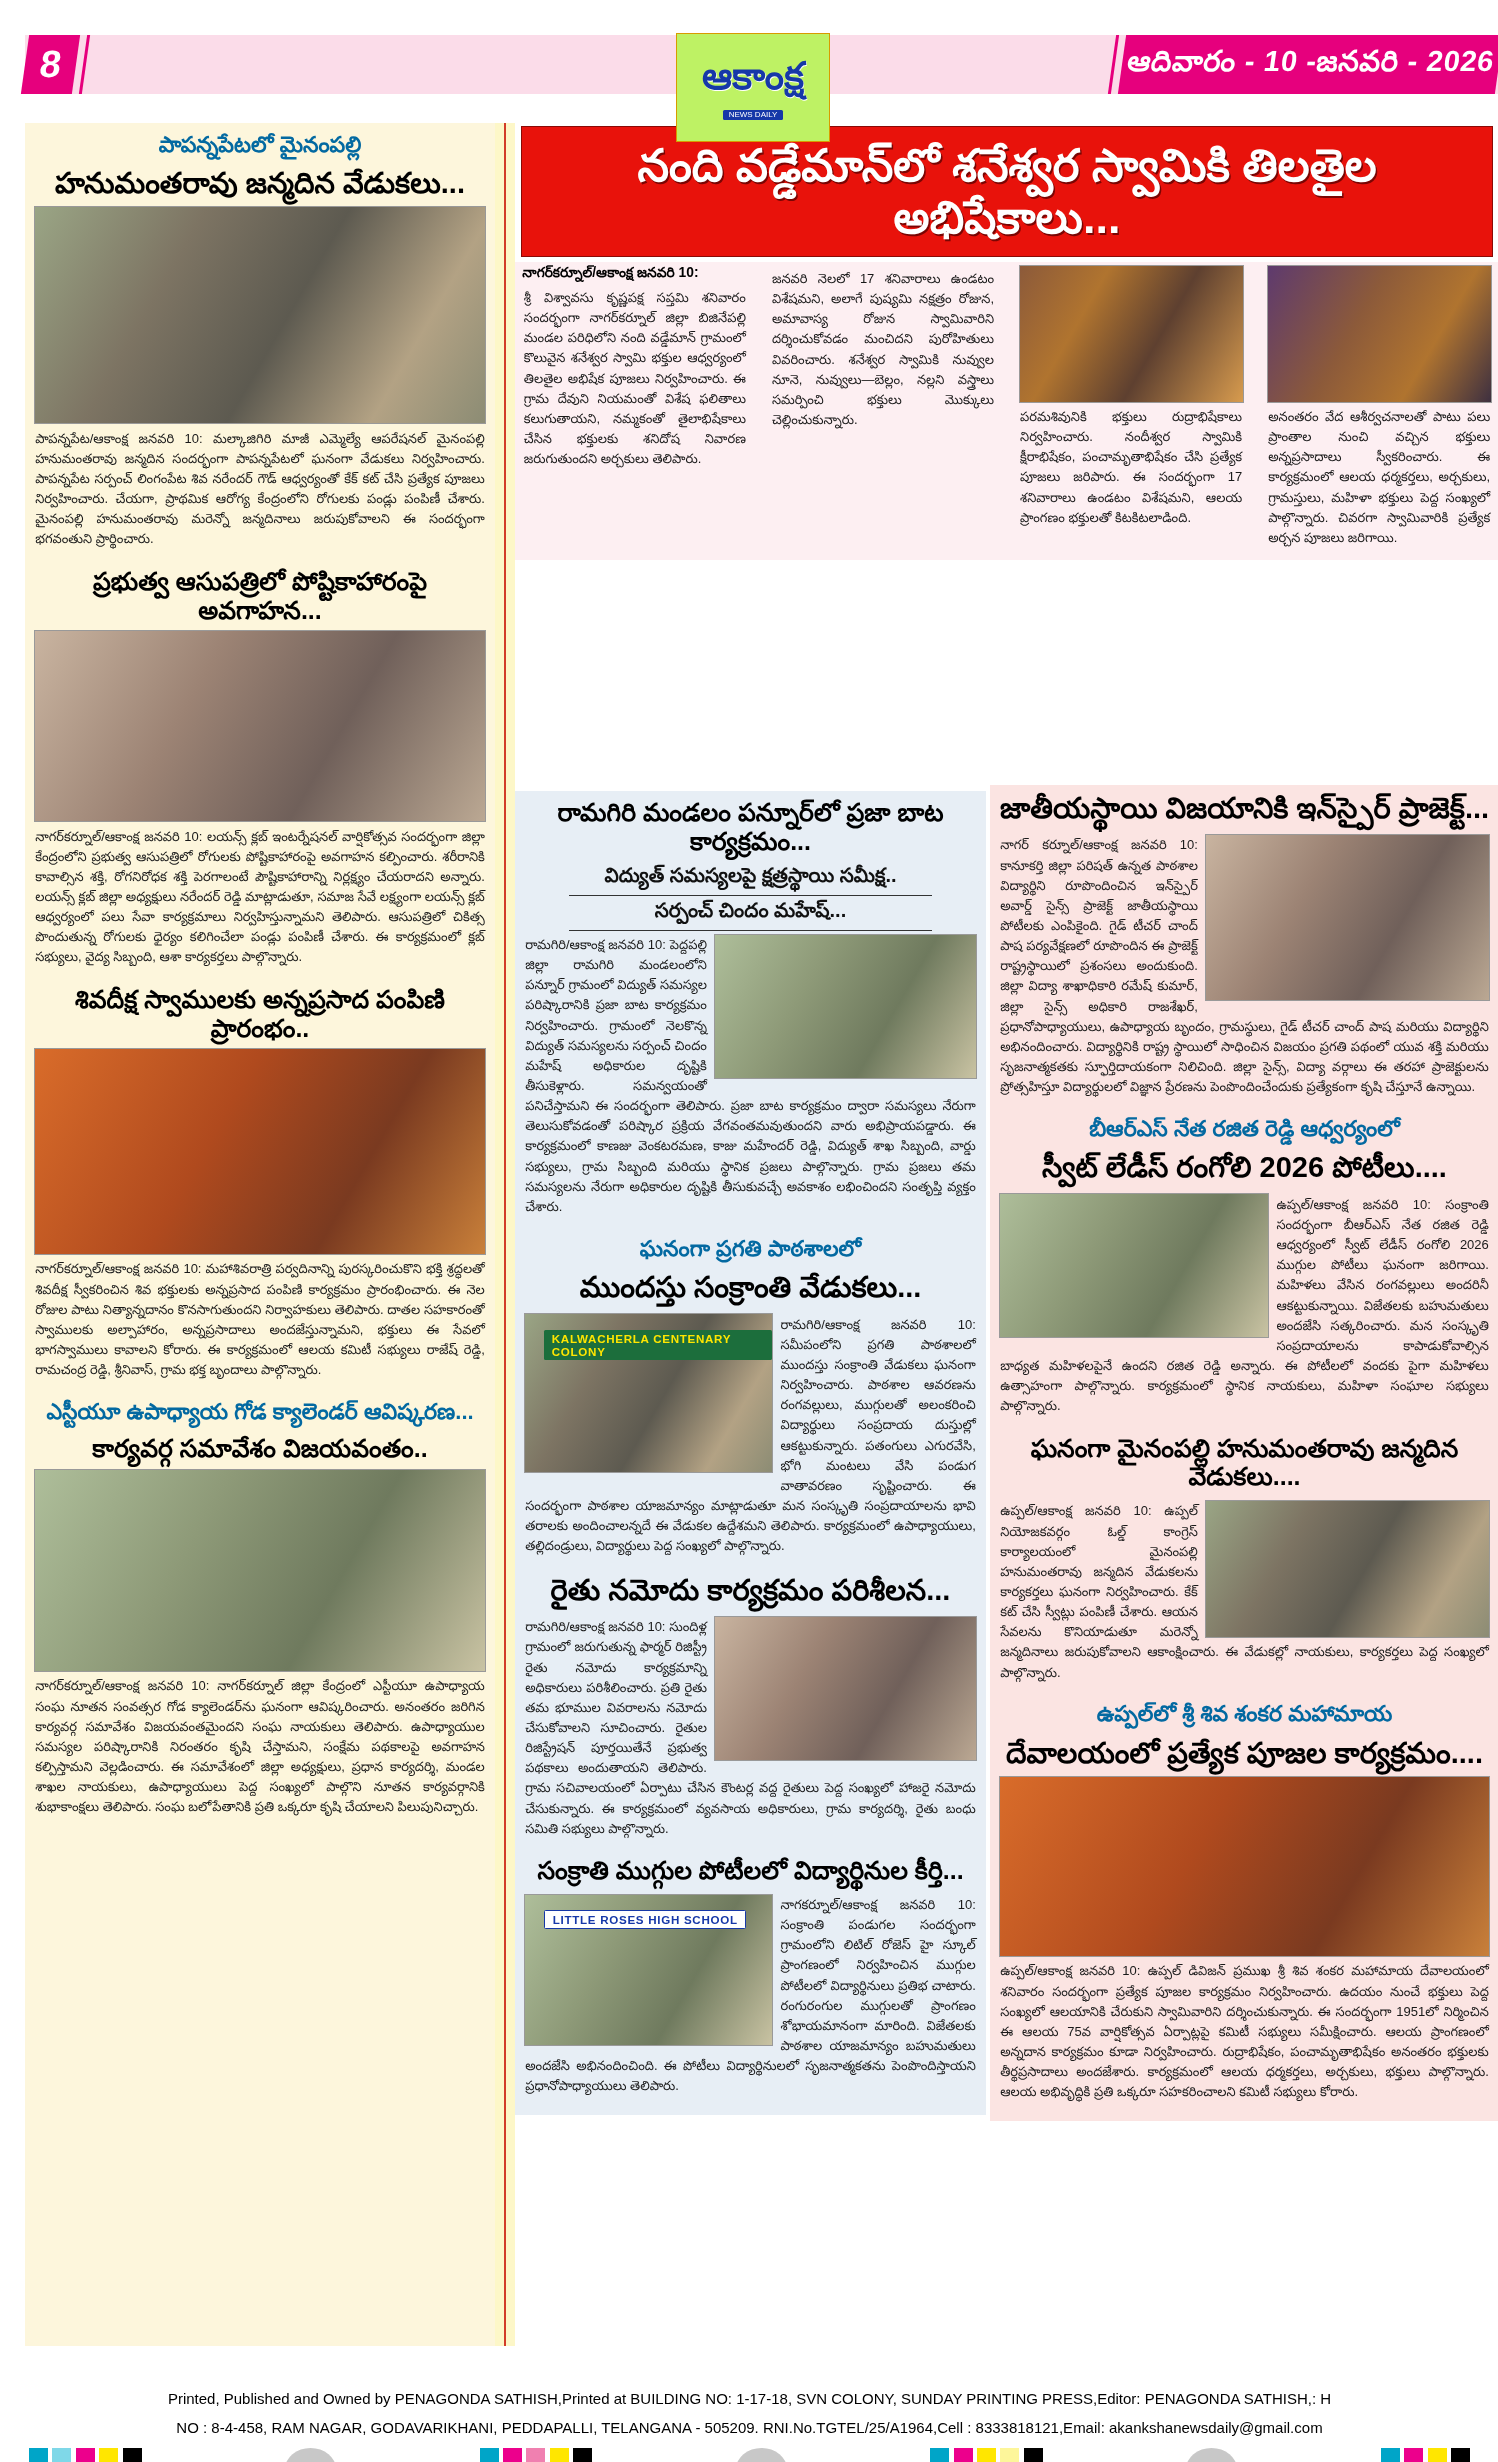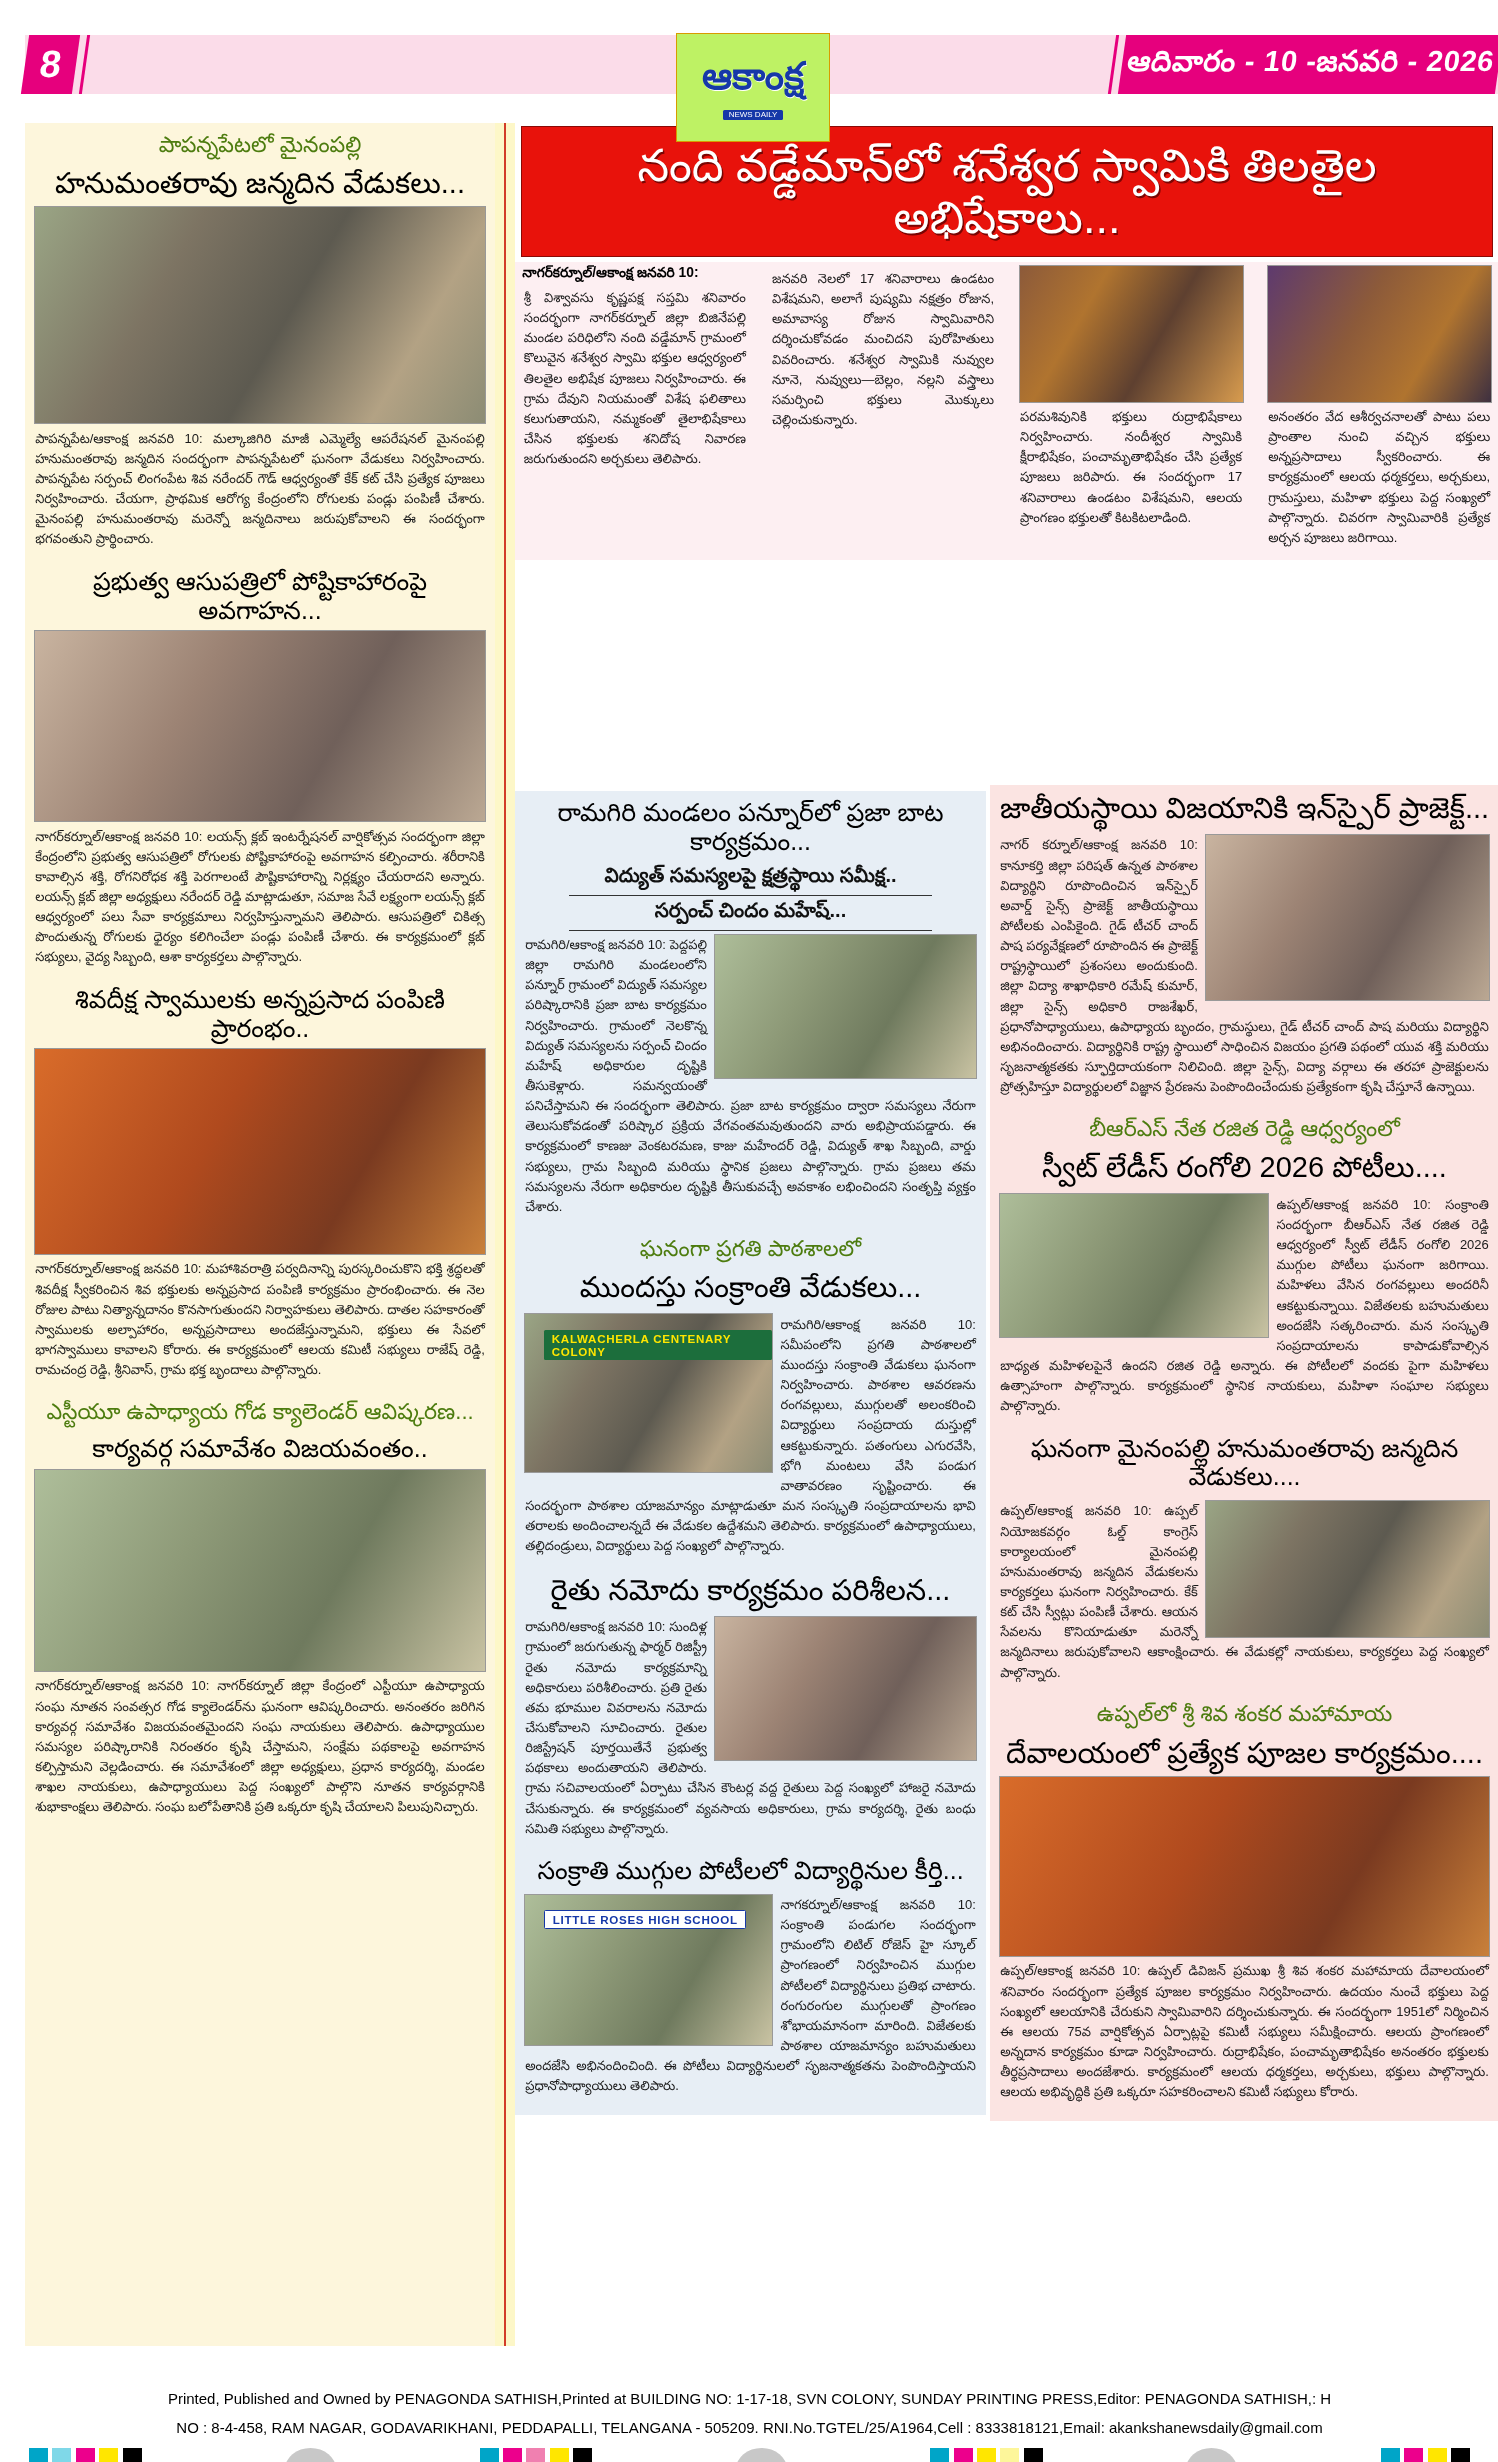--- a/index.html
+++ b/index.html
@@ -25,22 +25,22 @@
   .content { position:absolute; top:123px; left:0; right:0; bottom:116px; display:flex; }
   .gutter-strip { width:20px; background:#fdf7c8; position:relative; }
   .gutter-strip::after { content:""; position:absolute; left:8.7px; top:0; bottom:0; width:2.2px; background:#d23c28; }
   .col-left { width:470px; margin-left:25px; background:#fdf6dc; padding:4.4px 8.7px; overflow:hidden; }
   .right-region { flex:1; display:flex; flex-direction:column; overflow:hidden; }
   .col-pair { display:flex; flex:1; overflow:hidden;align-items:center; }
   .col-mid { width:471px; background:#e7eef5; padding:4.4px 8.7px; overflow:hidden; }
   .col-right { flex:1; background:#fbe4e2; padding:4.4px 8.7px; overflow:hidden; border-left:4.4px solid #ffffff; }
 
   
-  .kicker { text-align:center; font-size:22px; font-weight:400; color:#4d7c0f; padding:4.4px 0 1.5px; }
-  .headline { text-align:center; font-size:29px; font-weight:normal; color:#000; padding:2.9px 0 5.8px; line-height:1.15; }
+  .kicker { text-align:center; font-size:22px; font-weight:700; color:#0369a1; padding:4.4px 0 1.5px; }
+  .headline { text-align:center; font-size:29px; font-weight:bold; color:#000; padding:2.9px 0 5.8px; line-height:1.15; }
   .headline.small { font-size:25px; }
   .subhead { text-align:center; font-size:20px; font-weight:600; color:#111; padding:2.9px 0;
              width:80%; margin:0 auto; border-bottom:1.5px solid #333; }
   .dateline { font-weight:bold; font-size:13.8px; color:#000; }
   .body-text { font-size:13px; line-height:1.55; color:#191919; text-align:justify; padding:4.4px 1.5px; }
   .photo { width:100%; border:0.7px solid #999; position:relative; overflow:hidden;
            background:linear-gradient(135deg,#b9a58c 0%,#8d7a66 35%,#6e6a5e 60%,#a3957e 100%); }
   .photo.crowd  { background:linear-gradient(120deg,#9aa585 0%,#7d7463 30%,#5d5a50 55%,#b3a284 80%,#8c8c74 100%); }
   .photo.temple { background:linear-gradient(120deg,#d96c2a 0%,#b04a1e 40%,#7a3a20 70%,#c9803a 100%); }
   .photo.field  { background:linear-gradient(120deg,#aebe9a 0%,#8e9a78 35%,#6f7a5e 65%,#c9c3a3 100%); }

